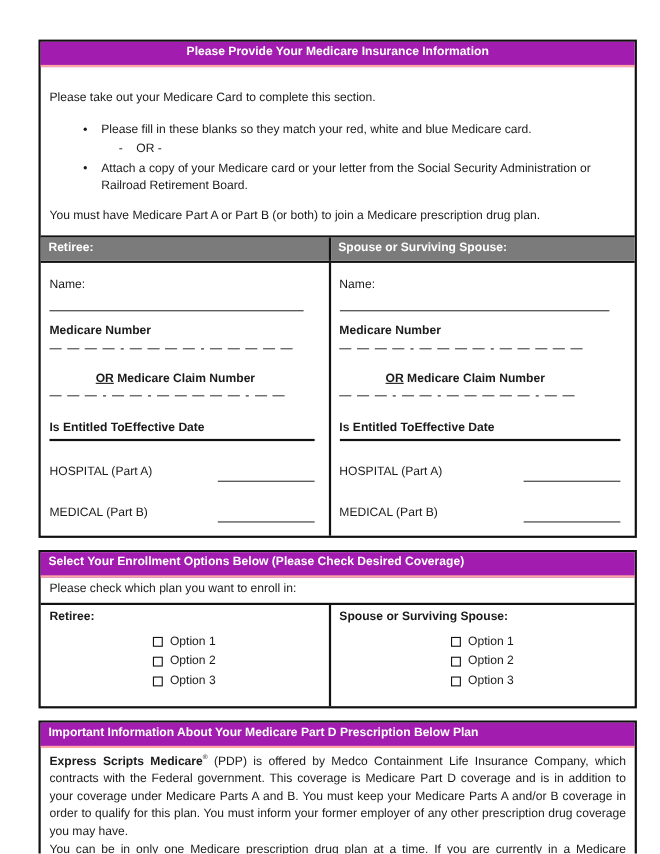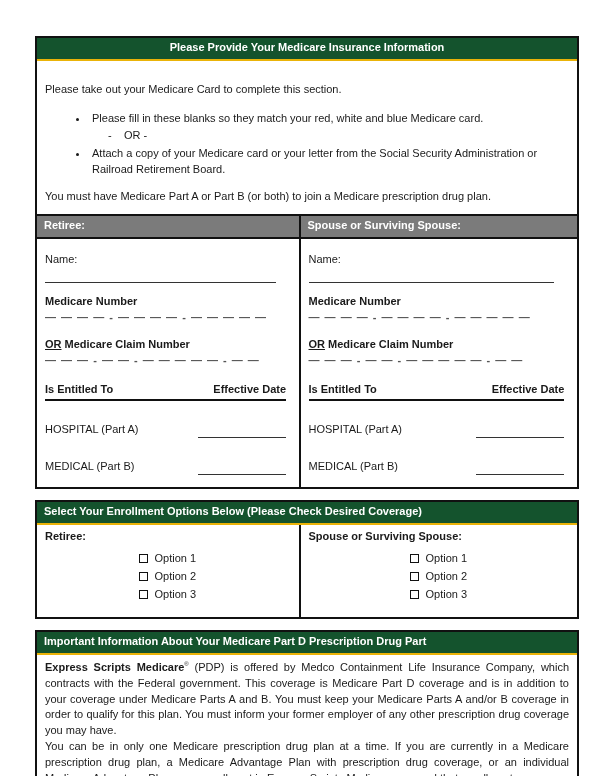--- a/index.html
+++ b/index.html
@@ -10,24 +10,24 @@
     font-family: "Liberation Sans", sans-serif;
     font-size: 11px; line-height: 1.45;
     color: #1a1a1a;
     overflow: hidden;
   }
   .page { padding: 36px 21px 0 35px; }
 
   .section { border: 2px solid #111; margin-bottom: 11px; background: #fff; }
 
   .bar {
-    background: #14532d; color: #ffffff;
+    background: #a21caf; color: #ffffff;
     font-weight: bold;
     padding: 2px 7px 3px;
-    border-bottom: 2px solid #eab308;
+    border-bottom: 2px solid #fca5a5;
   }
   .bar.center { text-align: center; }
 
   .intro-cell { padding: 5px 8px 9px; border-bottom: 2px solid #111; margin-top: 16px; }
   .intro-cell p { margin: 0; }
   .intro-cell .note { margin-top: 11px; }
   ul.bullets { margin: 13px 0 0 0; padding-left: 44px; }
   ul.bullets li { margin-bottom: 2px; padding-left: 3px; }
   .or-line { margin: 1px 0 2px 16px; white-space: pre; }
 
@@ -40,24 +40,24 @@
     background: #7b7b7b; color: #fff; font-weight: bold;
     padding: 2px 7px 3px;
   }
   .subbar-row .col-l, .subbar-row .col-r { border-bottom: none; }
 
   .fields { padding: 13px 10px 12px 8px; }
   .write-line { border-bottom: 1px solid #333; height: 16px; width: 95%; margin-bottom: 3px; }
   .lbl-bold { font-weight: bold; }
   .blanks { color: #555; font-weight: bold; letter-spacing: 1px; white-space: nowrap; margin-bottom: 2px; }
   .field-group { margin-top: 11px; }
-  .uline { text-decoration: underline; }
+  .uline { text-decoration: underline; margin-left: 42px; }
 
   .entitled-row {
-    display: flex; justify-content: space-between;
+    display: flex; 
     font-weight: bold; border-bottom: 2px solid #111;
     margin-top: 13px; padding-bottom: 1px; width: 99%;
   }
   .part-row { display: flex; justify-content: space-between; align-items: flex-end; margin-top: 21px; width: 99%; }
   .date-line { width: 88px; border-bottom: 1px solid #333; height: 12px; }
 
   .instruction-cell { padding: 3px 8px 4px; border-bottom: 2px solid #111; }
   .opt-col { padding: 4px 8px 12px; min-height: 84px; }
   .opt-head { font-weight: bold; }
   .opt-center { text-align: center; margin-top: 6px; }
@@ -163,20 +163,21 @@
           <span>MEDICAL (Part B)</span>
           <span class="date-line"></span>
         </div>
       </div>
 
     </div>
   </div>
 
   <div class="section">
     <div class="bar">Select Your Enrollment Options Below (Please Check Desired Coverage)</div>
+    <div class="instruction-cell">Please check which plan you want to enroll in:</div>
 
     <div class="twocol">
 
       <div class="col-l opt-col">
         <div class="opt-head">Retiree:</div>
         <div class="opt-center">
           <div class="opt-list">
             <div class="opt-item">
               <span class="checkbox"></span>
               <span>Option 1</span>
@@ -210,20 +211,20 @@
               <span>Option 3</span>
             </div>
           </div>
         </div>
       </div>
 
     </div>
   </div>
 
   <div class="section">
-    <div class="bar">Important Information About Your Medicare Part D Prescription Drug Part</div>
+    <div class="bar">Important Information About Your Medicare Part D Prescription Below Plan</div>
     <div class="info-cell">
       <p><span class="lbl-bold">Express Scripts Medicare</span><sup class="reg">®</sup><span> (PDP) is offered by Medco Containment Life Insurance Company, which contracts with the Federal government. This coverage is Medicare Part D coverage and is in addition to your coverage under Medicare Parts A and B. You must keep your Medicare Parts A and/or B coverage in order to qualify for this plan. You must inform your former employer of any other prescription drug coverage you may have.</span></p>
       <p>You can be in only one Medicare prescription drug plan at a time. If you are currently in a Medicare prescription drug plan, a Medicare Advantage Plan with prescription drug coverage, or an individual Medicare Advantage Plan, your enrollment in Express Scripts Medicare may end that enrollment.</p>
     </div>
   </div>
 
 </div>
 
 </body></html>

